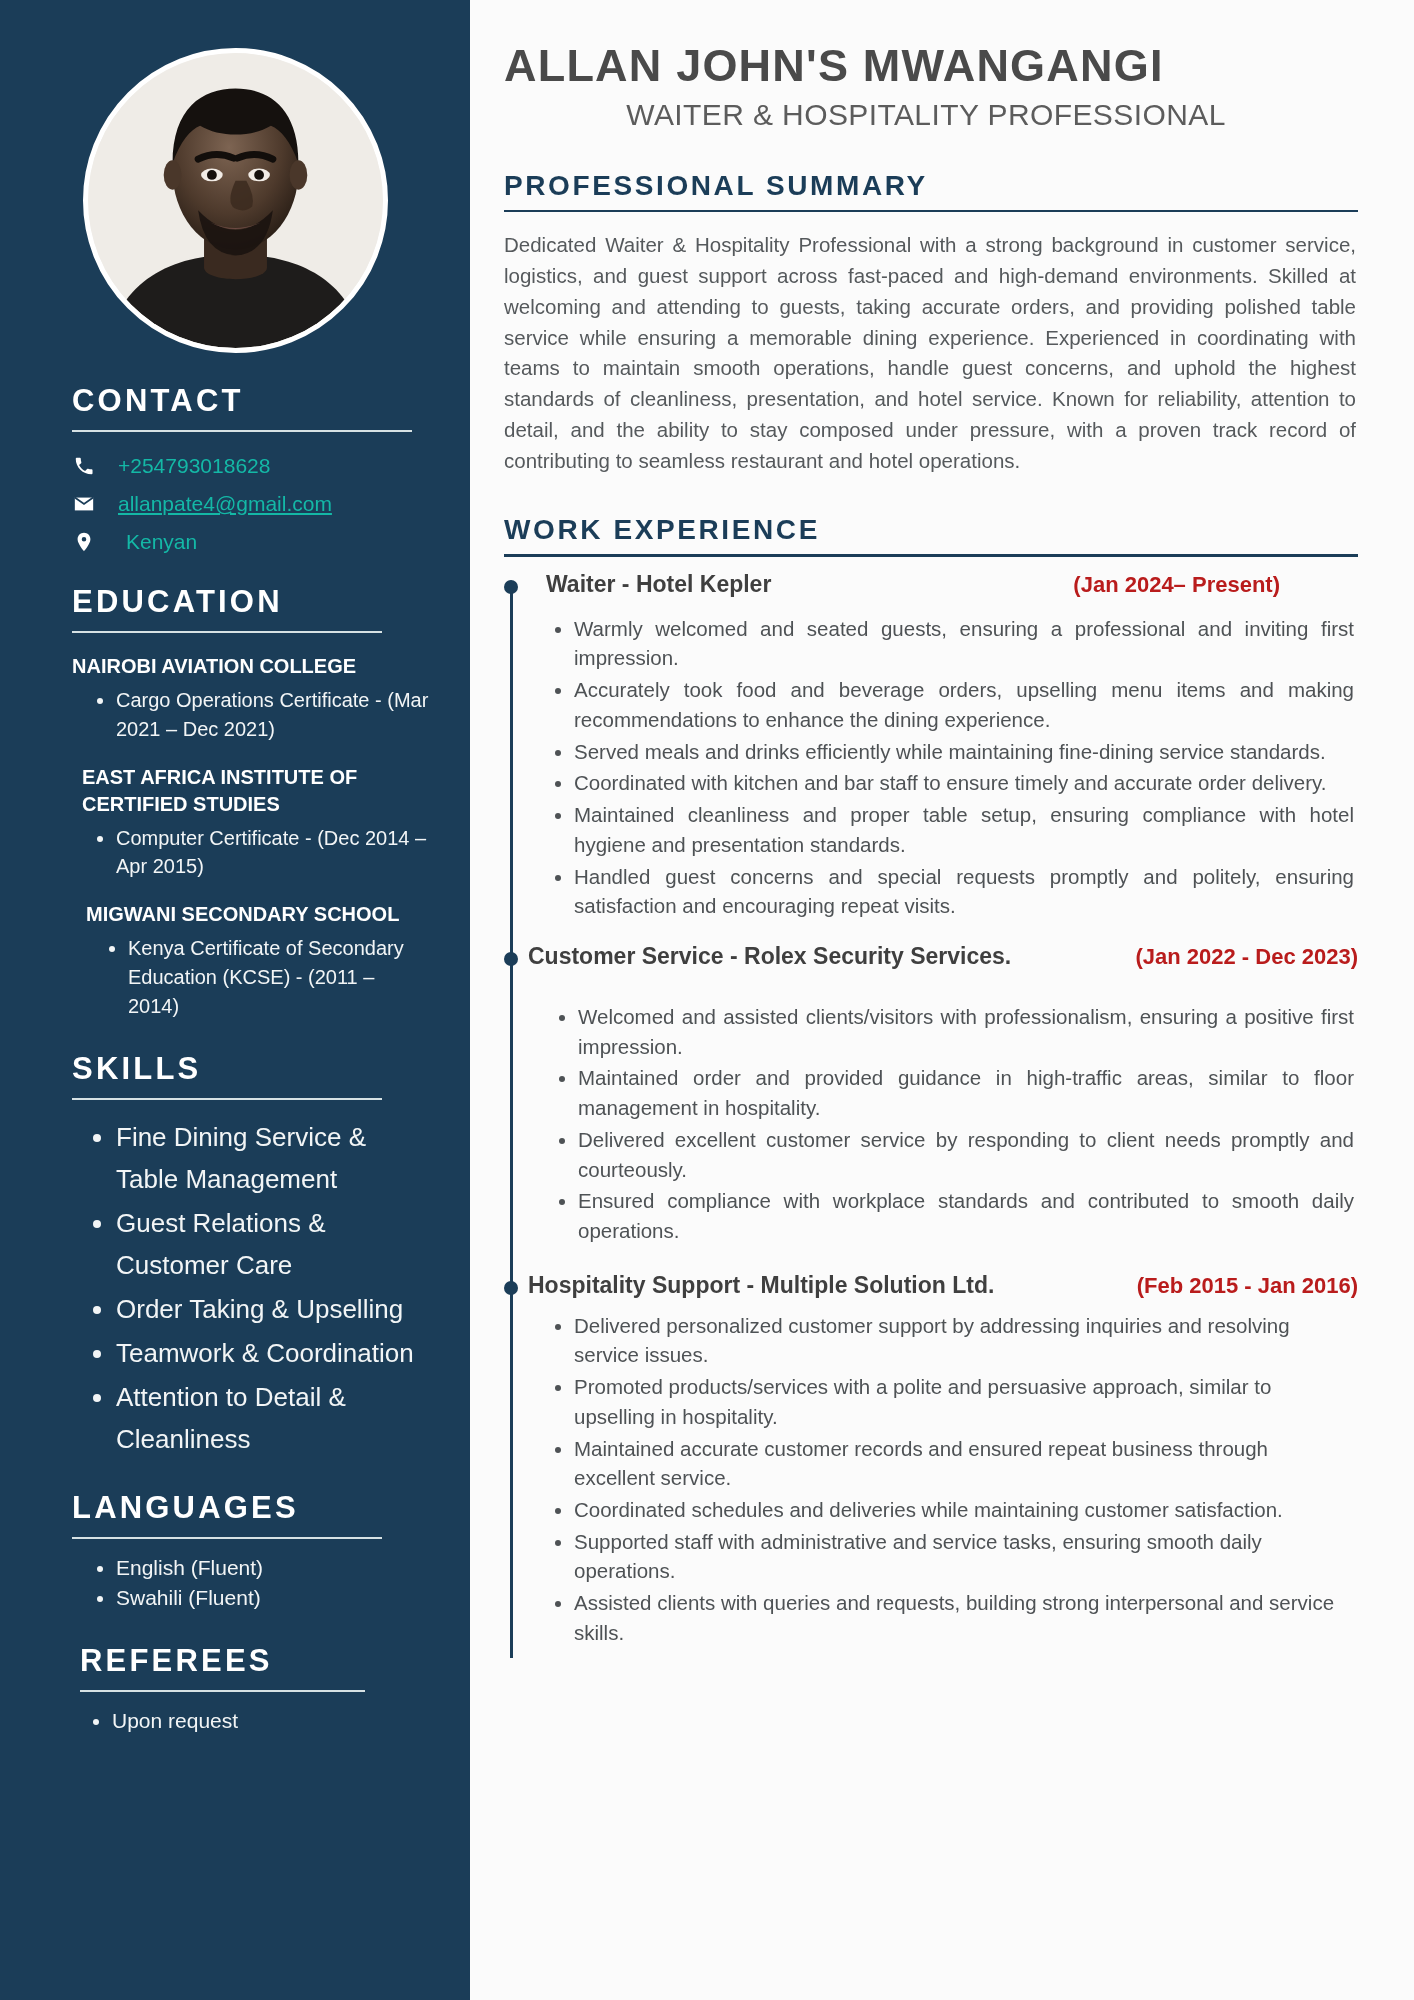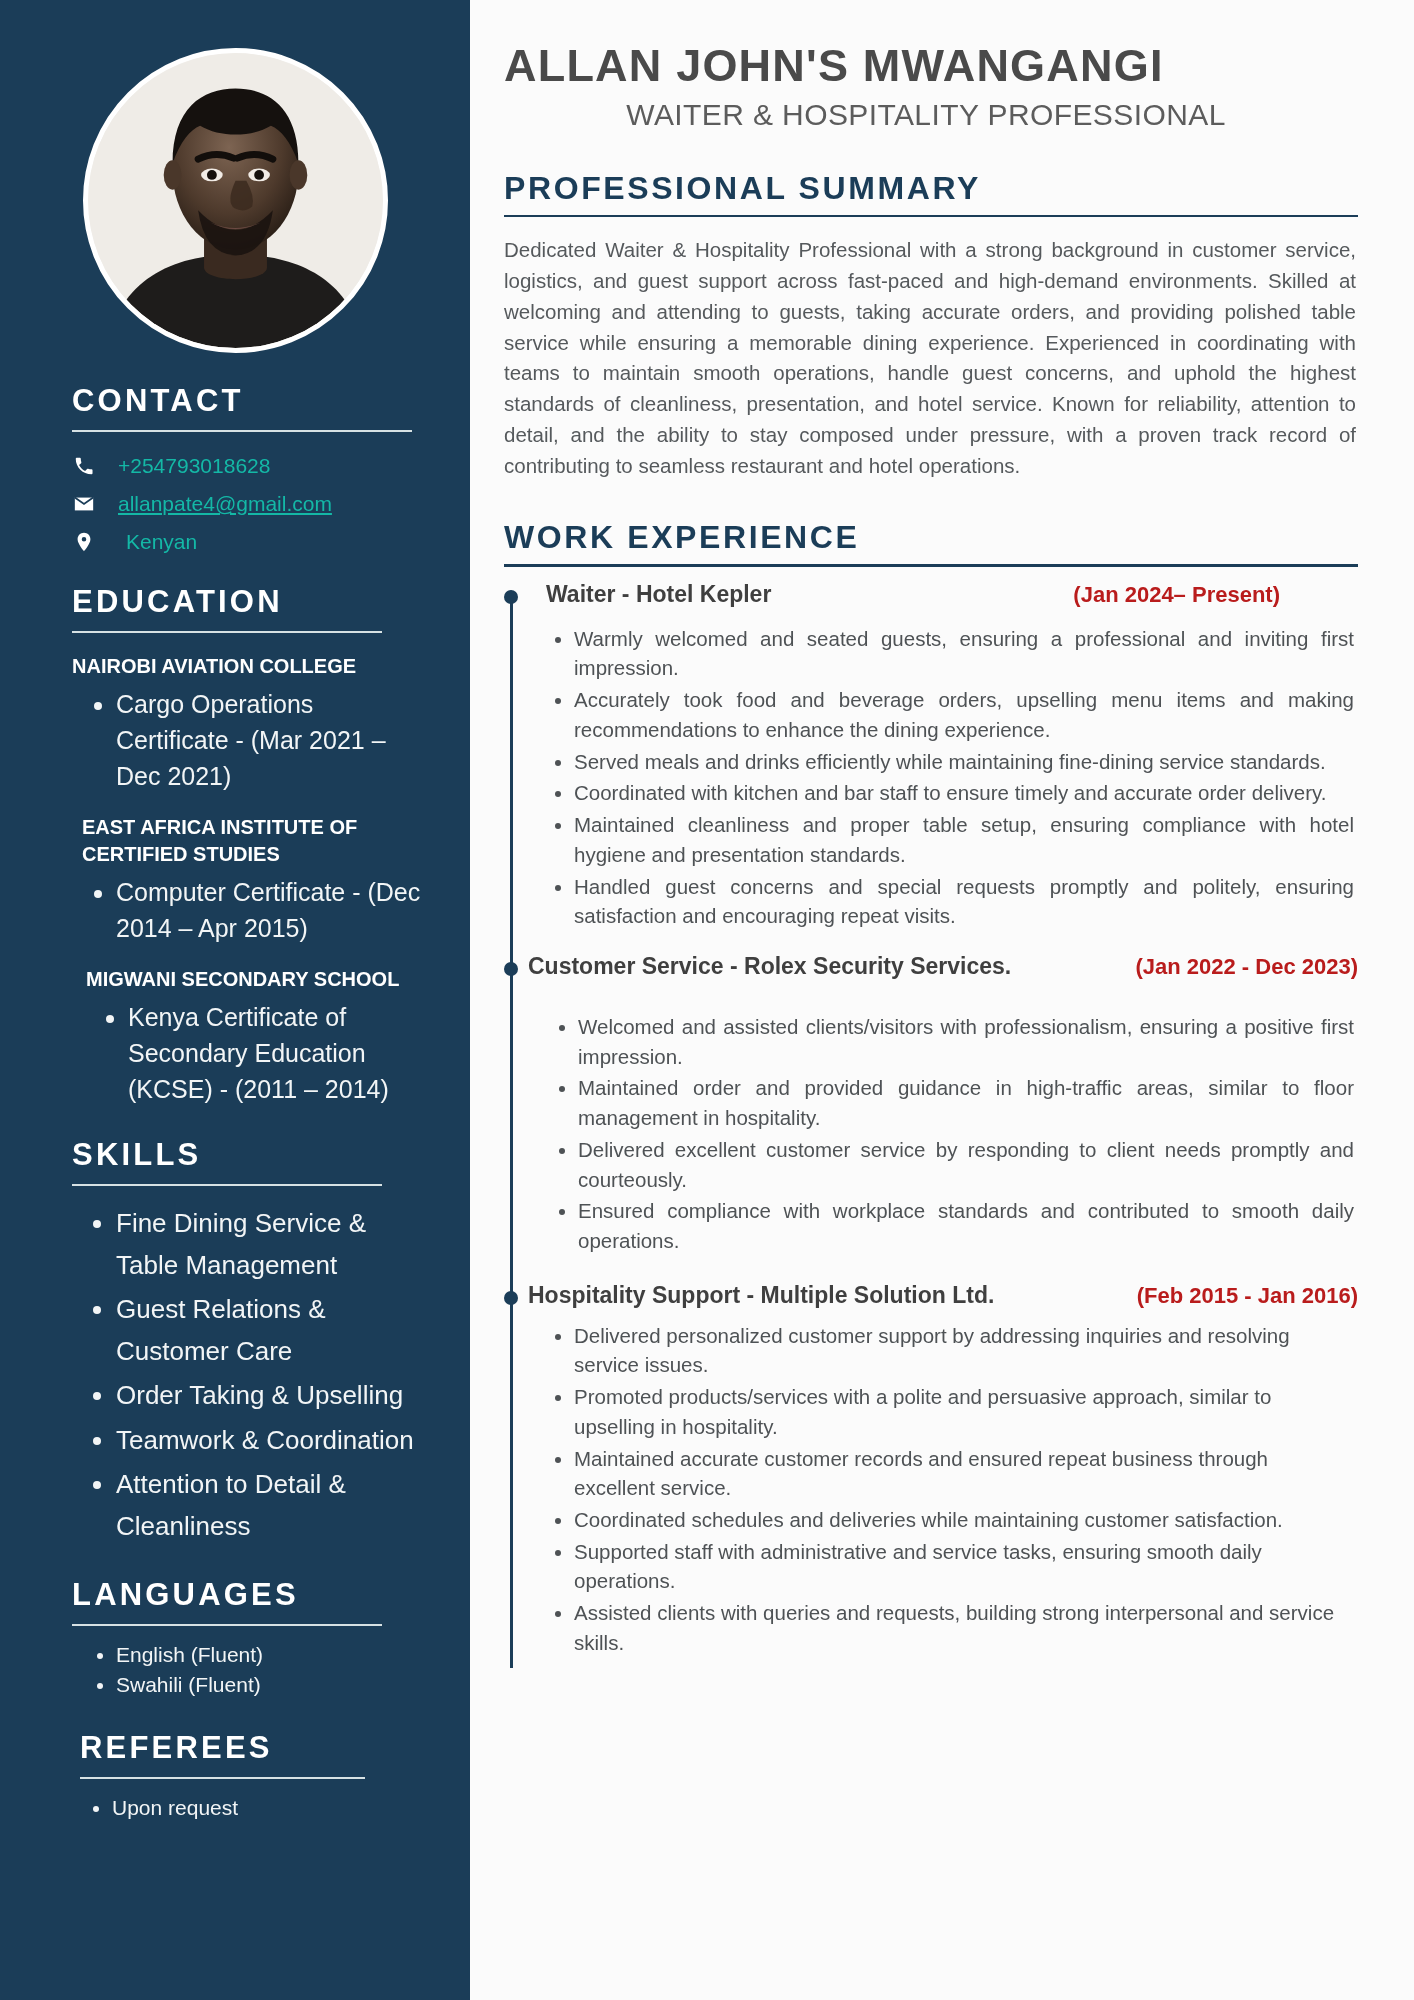--- a/index.html
+++ b/index.html
@@ -93,21 +93,21 @@
   }
   .edu-school.indent { padding-left: 10px; }
   .edu-school.indent2 { padding-left: 14px; }
   ul.side-ul {
     list-style: disc;
     margin: 6px 0 0 0;
     padding-left: 44px;
   }
   ul.side-ul.deep { padding-left: 56px; }
   ul.side-ul li {
-    font-size: 25px;
+    font-size: 20px;
     line-height: 1.44;
     margin-bottom: 2px;
     color: #f2f5f6;
   }
   ul.skills-ul { list-style: disc; margin: 16px 0 0 0; padding-left: 44px; }
   ul.skills-ul li {
     font-size: 26px;
     line-height: 1.62;
     color: #f2f5f6;
     margin-bottom: 2px;
@@ -136,21 +136,21 @@
   .role {
     font-size: 30px;
     font-weight: 400;
     color: #5c5c5c;
     text-align: center;
     letter-spacing: 0.4px;
     margin-top: 6px;
     padding-right: 10px;
   }
   .main-section-title {
-    font-size: 32px;
+    font-size: 28px;
     font-weight: 800;
     letter-spacing: 2.6px;
     color: #1b3d58;
     margin-top: 38px;
   }
   .main-rule {
     height: 2.5px;
     background: #1b3d58;
     margin-top: 8px;
   }

